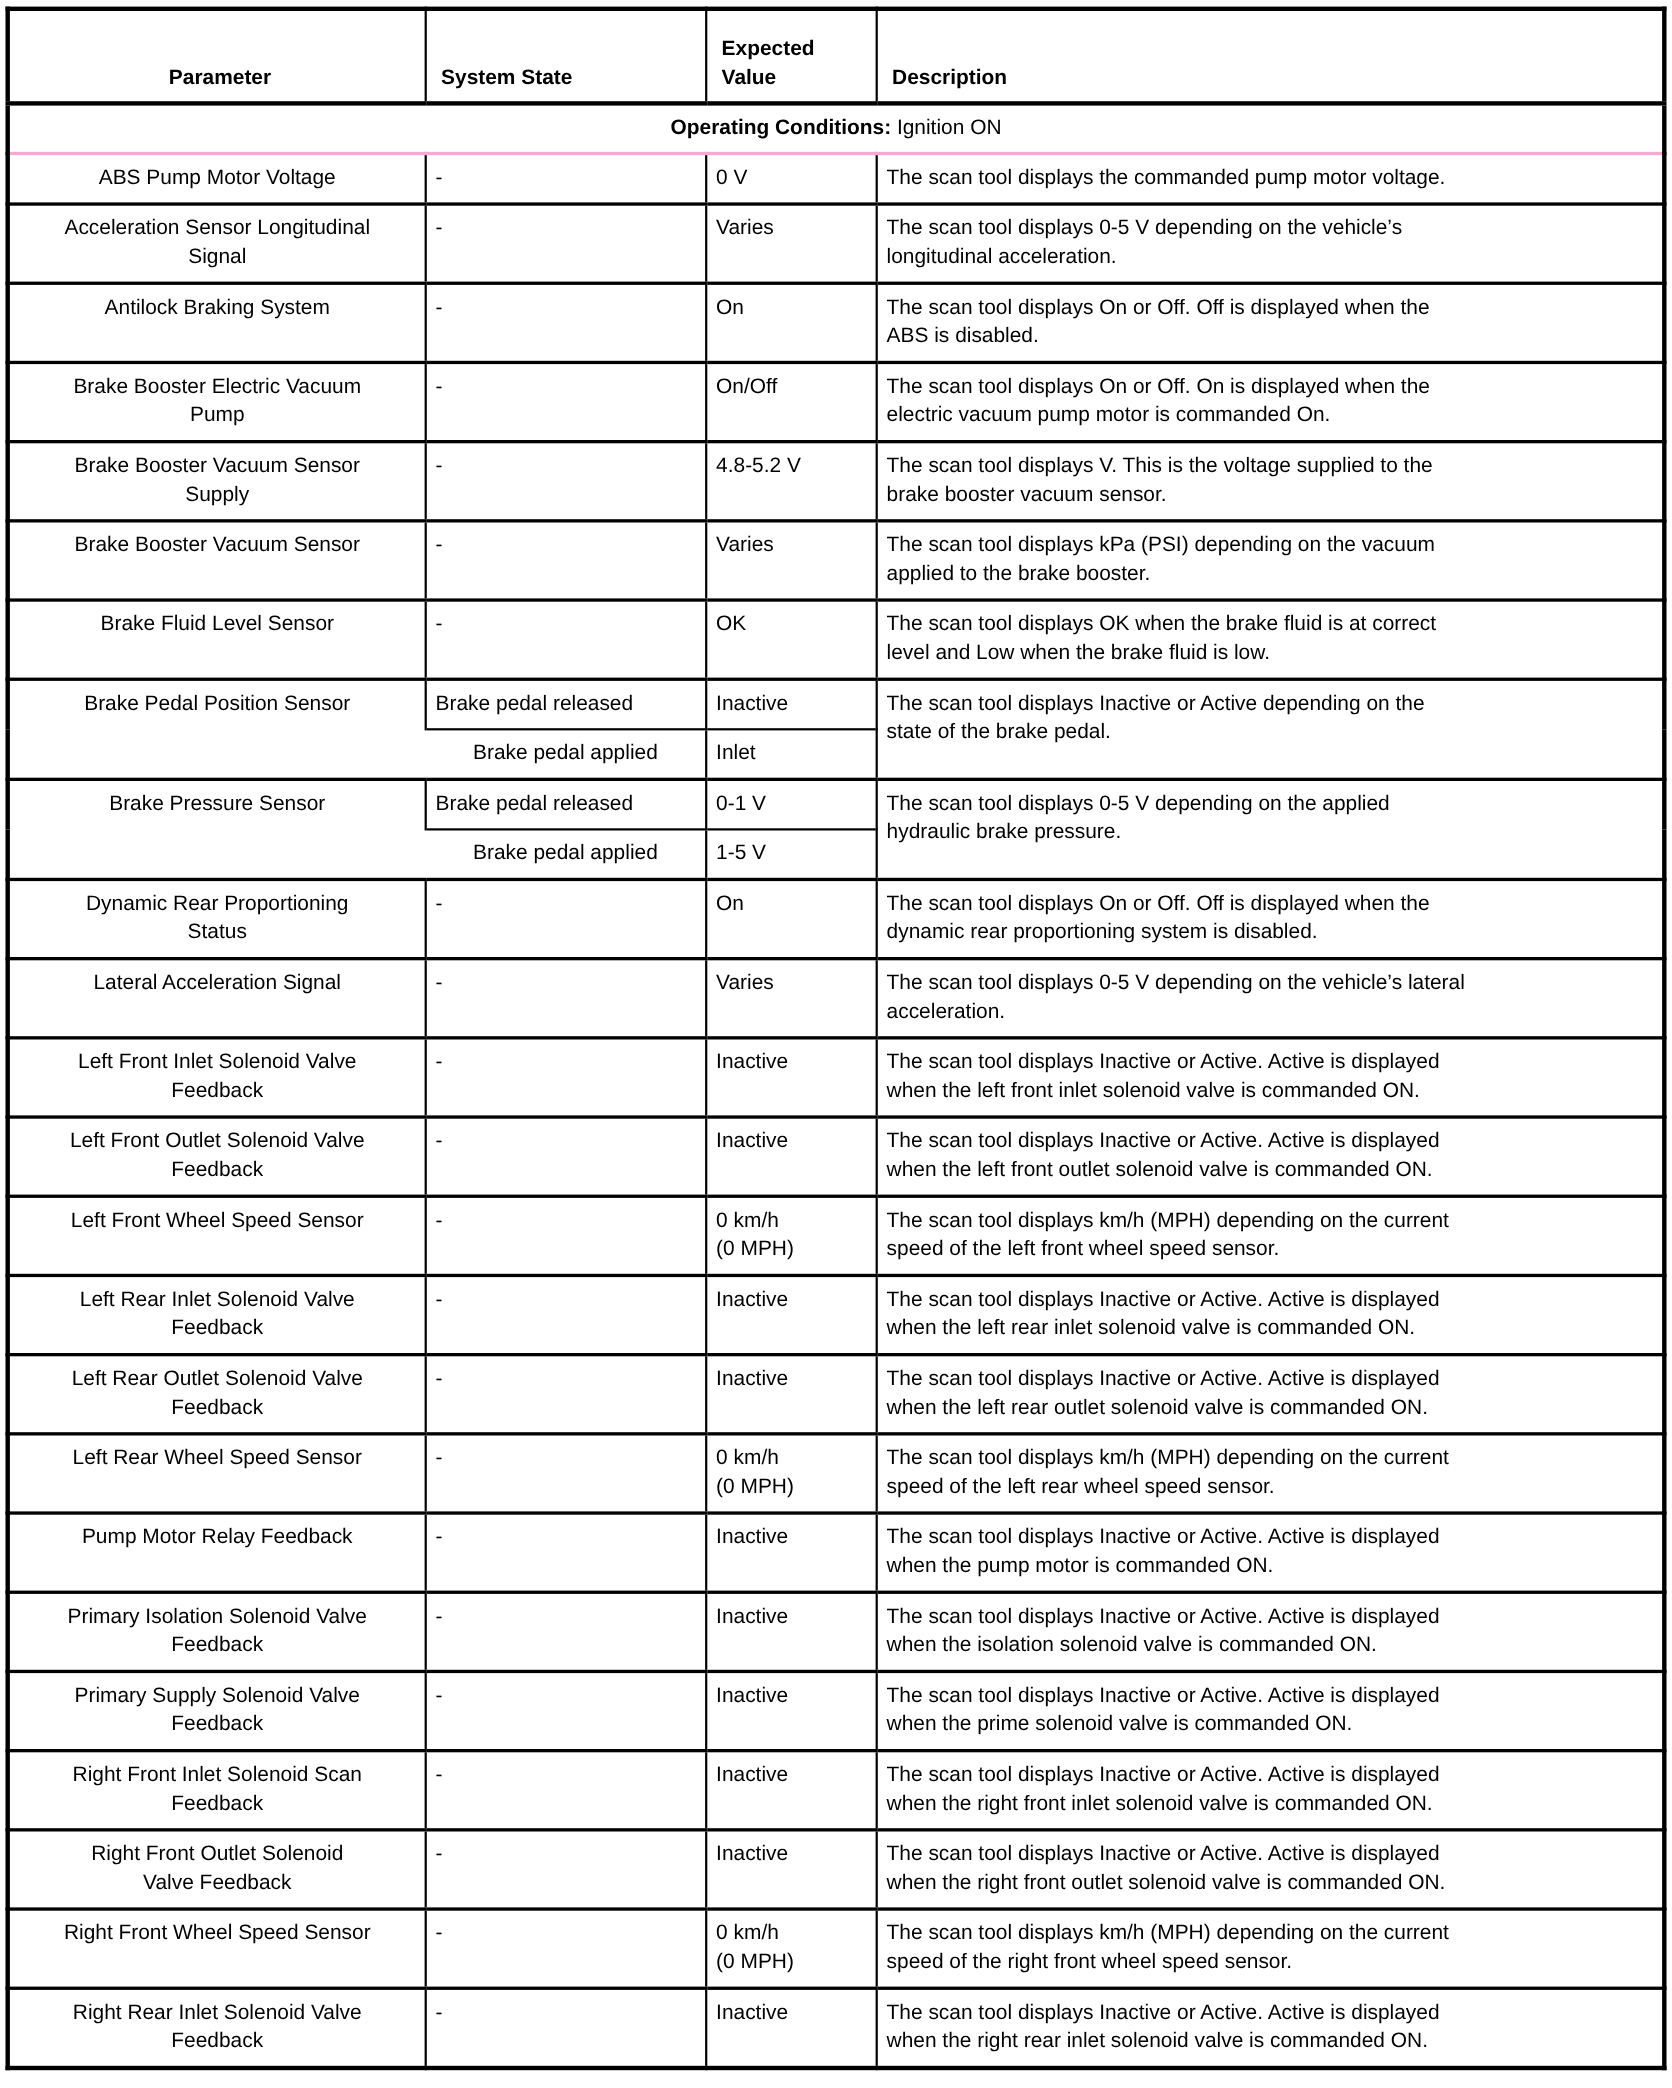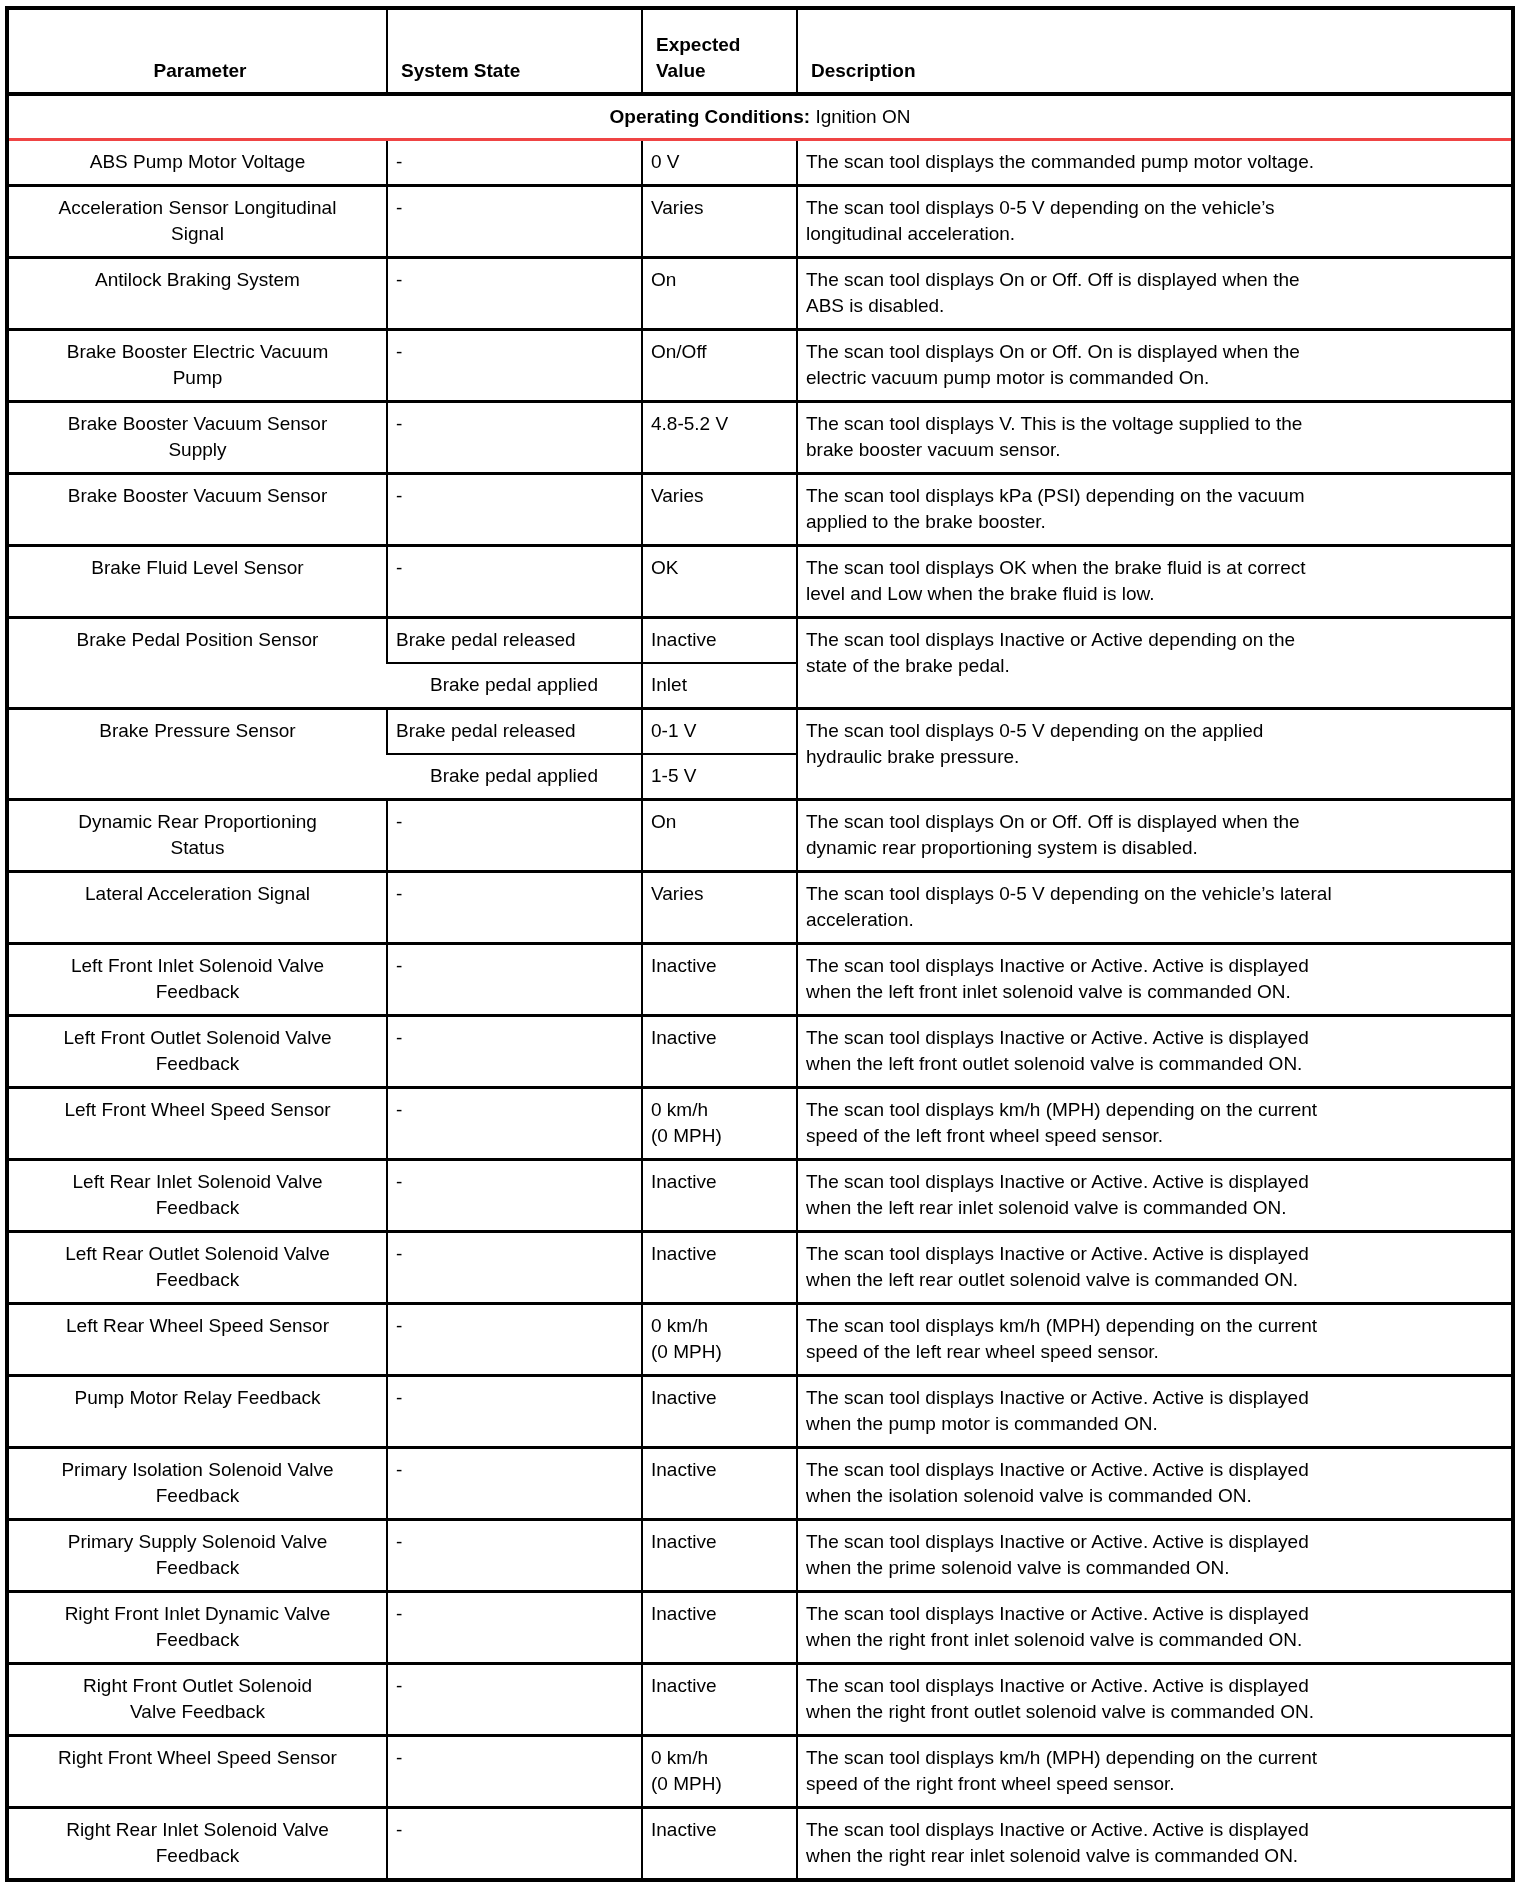--- a/index.html
+++ b/index.html
@@ -46,21 +46,21 @@
 
   thead th {
     height: 66px;
     vertical-align: bottom;
     font-weight: bold;
     border-bottom: 4px solid #000;
     padding-bottom: 8px;
     padding-left: 13px;
   }
   tr.section td {
-    border-bottom: 3px solid #ef4444;
+    border-bottom: 3px solid #f9a8d4;
     padding-top: 8px;
     padding-bottom: 8px;
   }
   tr.row td { border-top: 3px solid #000; }
   tr.subrow td { border-top: 2px solid #000; margin-top: 20px; }
   .bold { font-weight: bold; }
 </style>
 </head>
 <body>
 
@@ -260,21 +260,21 @@
       <tr class="row">
         <td>Primary Supply Solenoid Valve
 Feedback</td>
         <td>-</td>
         <td>Inactive</td>
         <td>The scan tool displays Inactive or Active. Active is displayed
 when the prime solenoid valve is commanded ON.</td>
       </tr>
 
       <tr class="row">
-        <td>Right Front Inlet Dynamic Valve
+        <td>Right Front Inlet Solenoid Scan
 Feedback</td>
         <td>-</td>
         <td>Inactive</td>
         <td>The scan tool displays Inactive or Active. Active is displayed
 when the right front inlet solenoid valve is commanded ON.</td>
       </tr>
 
       <tr class="row">
         <td>Right Front Outlet Solenoid
 Valve Feedback</td>

